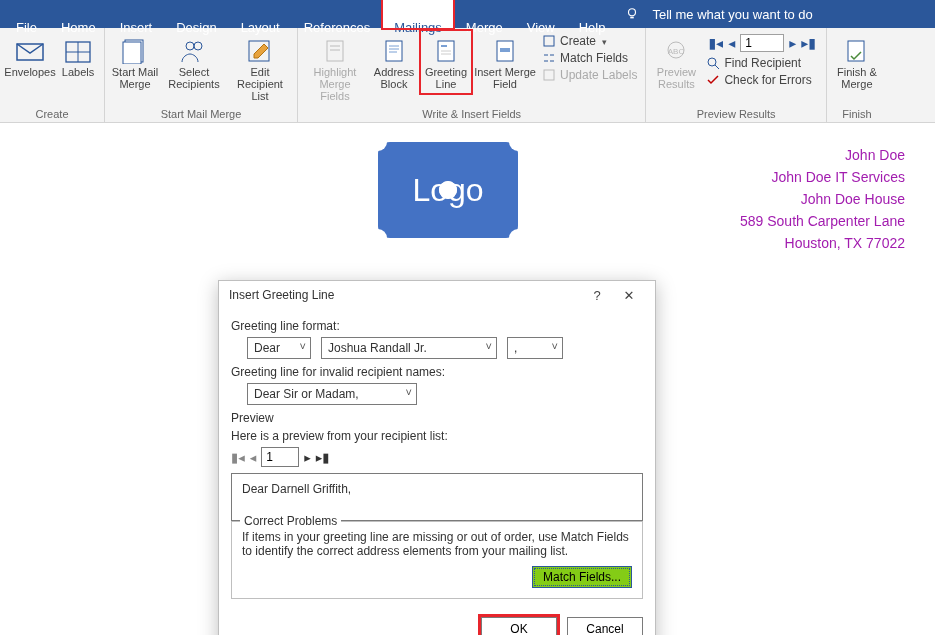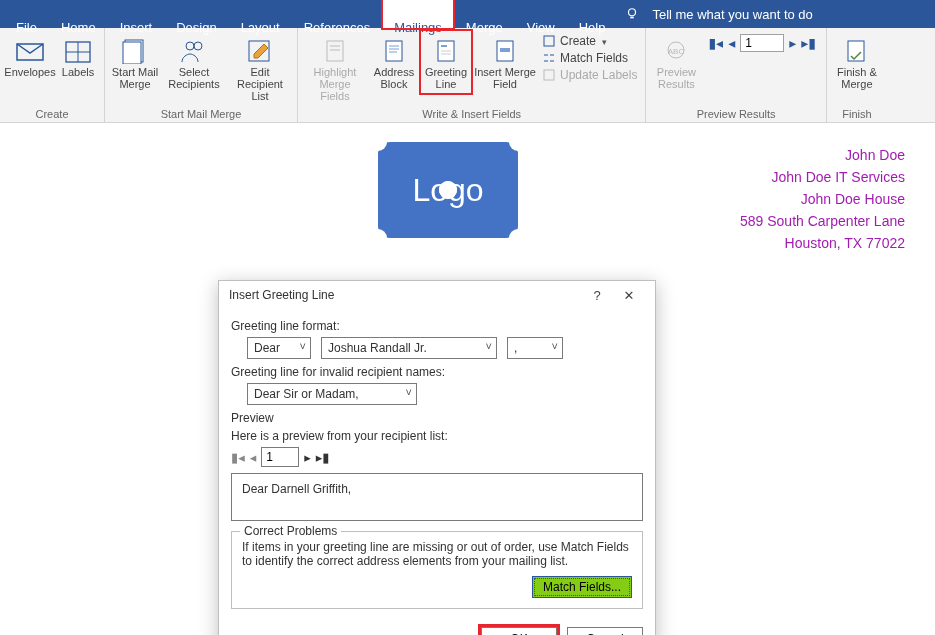--- a/index.html
+++ b/index.html
@@ -54,21 +54,21 @@
 .dialog-body { padding: 4px 12px 12px 12px; }
 .fld-label { margin: 6px 0 4px 0; }
 .sel { height: 22px; border: 1px solid #7a7a7a; background: #fff; font-size: 12px; padding: 0 18px 0 6px; position: relative; display: inline-flex; align-items: center; }
 .sel::after { content: "˅"; position: absolute; right: 4px; top: 2px; font-size: 11px; color: #555; }
 .row-flex { display: flex; gap: 10px; }
 .preview-box { border: 1px solid #7a7a7a; padding: 8px 10px; margin-top: 6px; height: 48px; }
 .nav-strip2 { display: flex; align-items: center; gap: 5px; margin: 4px 0; }
 .nav2-btn { color: #888; font-size: 13px; }
 .nav2-btn.active { color: #333; cursor: pointer; }
 .nav2-input { width: 38px; height: 20px; border: 1px solid #7a7a7a; font-size: 12px; padding: 0 4px; }
-.fieldset { border: 1px solid #bfbfbf; padding: 8px 10px 10px 10px; margin-top: 10px; position: relative; }
+.fieldset { border: 1px solid #bfbfbf; padding: 8px 10px 10px 10px; position: relative; }
 .fieldset .legend { position: absolute; top: -8px; left: 8px; background: #fff; padding: 0 4px; font-size: 12px; }
 .match-btn { float: right; margin-top: 8px; border: 1px solid #2b579a; outline: 1px dotted #2b579a; outline-offset: -3px; background: #84cc16; padding: 3px 10px; font-size: 12px; cursor: pointer; }
 .dlg-btn-row { display: flex; justify-content: flex-end; gap: 10px; margin-top: 18px; clear: both; }
 .dlg-btn { width: 76px; height: 24px; border: 1px solid #7a7a7a; background: #fff; font-size: 12px; cursor: pointer; }
 .dlg-btn.ok-hl { outline: 3px solid #e8252c; }
 
 svg { display: block; }
 </style>
 </head>
 <body>
@@ -242,20 +242,39 @@
         <div class="lbl">Preview<br>Results</div>
       </div>
       <div style="display:flex;flex-direction:column;">
         <div class="nav-strip">
           <span class="nav-arrow">▮◂</span>
           <span class="nav-arrow">◂</span>
           <input class="nav-input" value="1" style="">
           <span class="nav-arrow">▸</span>
           <span class="nav-arrow">▸▮</span>
         </div>
+        <div class="small-btn-stack" style="padding-top:0">
+          <div class="small-btn">
+            <span class="mini-icon">
+                <svg width="14" height="14" viewBox="0 0 14 14">
+                  <circle cx="6" cy="6" r="4" fill="none" stroke="#2b579a"></circle>
+                  <line x1="9" y1="9" x2="13" y2="13" stroke="#2b579a"></line>
+                </svg>
+              </span>
+            <span>Find Recipient</span>
+          </div>
+          <div class="small-btn">
+            <span class="mini-icon">
+                <svg width="14" height="14" viewBox="0 0 14 14">
+                  <path d="M2 7l3 3 7-7" fill="none" stroke="#c00000" stroke-width="1.5"></path>
+                </svg>
+              </span>
+            <span>Check for Errors</span>
+          </div>
+        </div>
       </div>
     </div>
     <div class="ribbon-group-label">Preview Results</div>
   </div>
 
   <div class="ribbon-group" style="border-right:none">
     <div class="ribbon-group-row">
       <div class="big-btn">
         <div class="icon-box">
           <svg width="28" height="26" viewBox="0 0 28 26">

